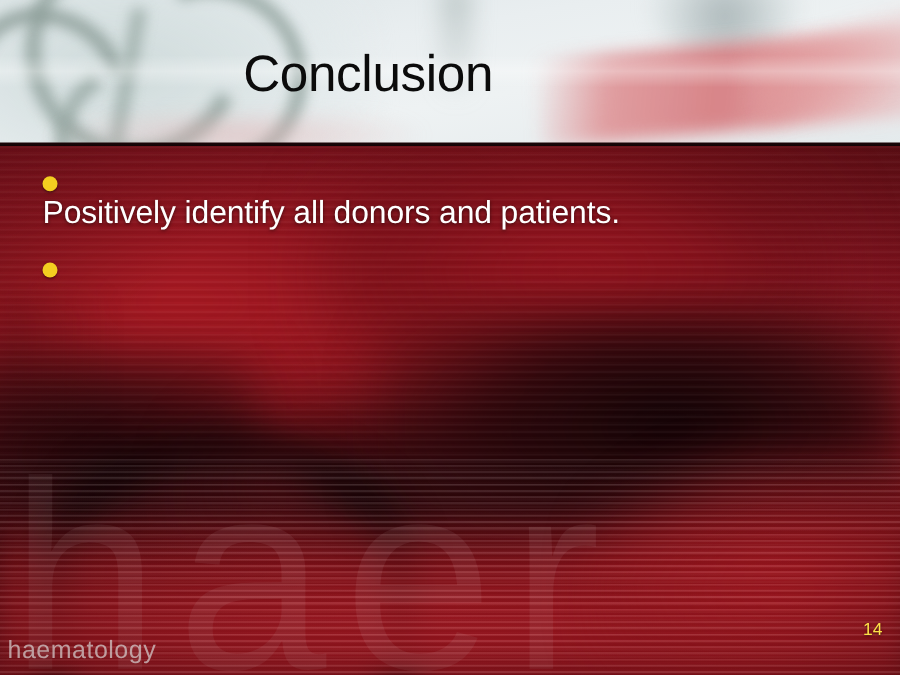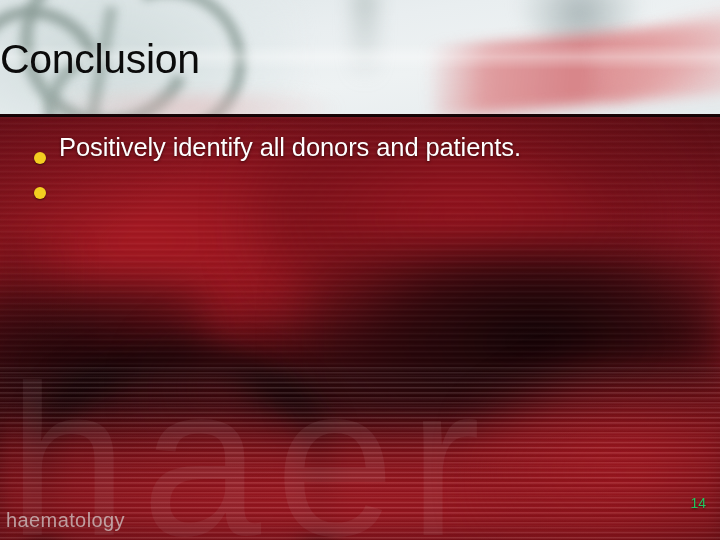--- a/index.html
+++ b/index.html
@@ -142,21 +142,21 @@
     left: 0; top: 44px;
     width: 720px; height: 26px;
     background: linear-gradient(180deg, rgba(255,255,255,0.0), rgba(255,255,255,0.33), rgba(255,255,255,0.0));
   }
 
   
   .slide-title {
     position: absolute;
     left: 0; top: 35px;
     width: 589px;
-    text-align: left;
+    text-align: center;
     color: #0b0b0b;
     font-size: 41px;
     font-weight: 400;
     letter-spacing: -0.3px;
     line-height: 48px;
   }
 
   
   .divider {
     position: absolute;
@@ -297,22 +297,23 @@
   }
 
   
   .bullets {
     position: absolute;
     left: 34px; top: 130px;
     width: 660px;
   }
   .bullet-row {
     display: flex;
-    align-items: flex-end;
+    align-items: flex-start;
     margin-bottom: 12px;
+    flex-direction: column;
   }
   .bullet-dot {
     flex: 0 0 auto;
     width: 12px; height: 12px;
     border-radius: 50%;
     background: #f3ce20;
     margin-top: 11px;
     margin-right: 13px;
     box-shadow: 0 1px 2px rgba(0,0,0,0.45);
   }
@@ -335,21 +336,21 @@
     line-height: 24px;
     letter-spacing: 0.4px;
     font-weight: 400;
     text-align: right;
   }
   .page-number {
     position: absolute;
     left: 0; top: 494px;
     width: 706px;
     text-align: right;
-    color: #22c55e;
+    color: #fde047;
     font-size: 14px;
     line-height: 18px;
     text-shadow: 0 1px 2px rgba(0,0,0,0.5);
   }
 </style>
 </head>
 <body>
 
 <div id="slide">
 

